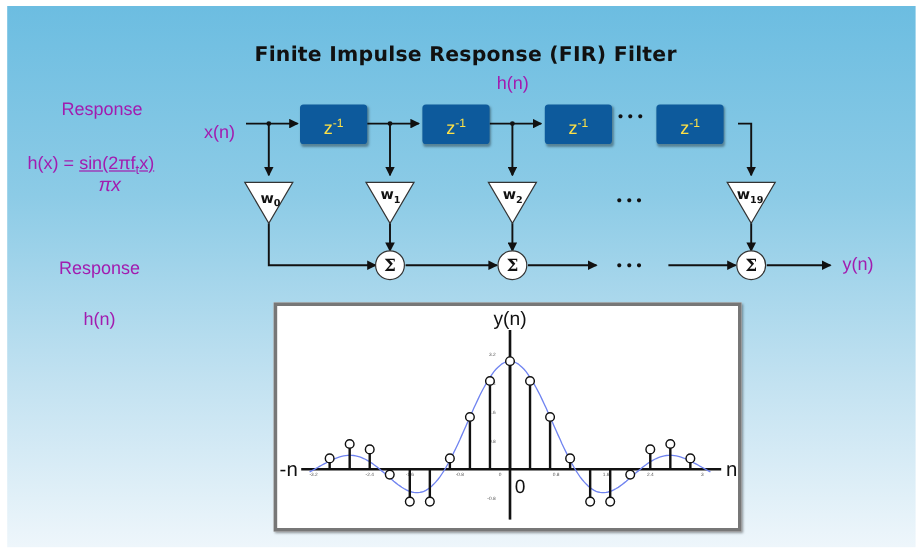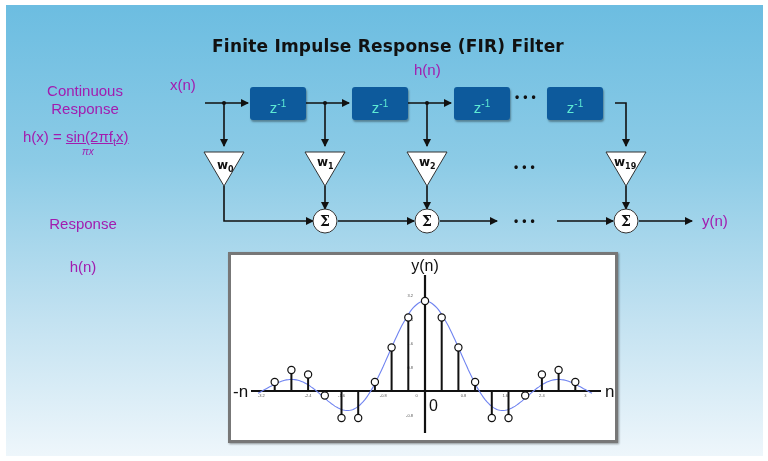--- a/index.html
+++ b/index.html
@@ -4,42 +4,41 @@
 <style>
   html, body { margin:0; padding:0; background:#ffffff; }
   body { width:768px; height:461px; position:relative; overflow:hidden; font-family:"Liberation Sans", sans-serif; }
   #panel { position:absolute; left:6px; top:5px; width:757px; height:451px;
     background:linear-gradient(to bottom, #6cbde1 0%, #8ccbe6 35%, #c3e2f1 70%, #eef6fb 100%); }
   .title { position:absolute; left:4px; width:768px; top:36px; text-align:center;
     font-family:"DejaVu Sans", sans-serif; font-weight:bold; font-size:17px; color:#111; letter-spacing:0.2px; }
   .lbl { position:absolute; font-size:15px; color:#a21caf; white-space:nowrap; }
   .center { text-align:center; }
   .zbox { position:absolute; width:56px; height:33px; background:#0d5a9c; border-radius:3px;
-    box-shadow:1px 2px 2px rgba(0,0,0,0.35); color:#5eead4; font-size:15px; text-align:center; line-height:33px; }
+    box-shadow:1px 2px 2px rgba(0,0,0,0.35); color:#fde047; font-size:15px; text-align:center; line-height:33px; }
   .zbox sup { font-size:10px; }
   svg { position:absolute; left:0; top:0; }
   #chart-frame { position:absolute; left:228px; top:252px; width:384px; height:185px; background:#fff;
     border:3px solid #777; box-shadow:1px 1px 2px rgba(0,0,0,0.4); }
   .dots { position:absolute; font-size:20px; font-weight:bold; letter-spacing:4px; color:#111; }
 </style>
 </head>
 <body>
 
 <div id="panel"></div>
 
 <div class="title">Finite Impulse Response (FIR) Filter</div>
 
 <div class="lbl center" style="left:30px; top:82px; width:110px;">
-  <div>Continuous</div>
   <div style="margin-top:1px;">Response</div>
 </div>
 <div class="lbl" style="left:23px; top:128px;">
   <span>h(x) = </span><span style="text-decoration:underline;"><span>sin(2πf</span><sub style="font-size:11px;">t</sub><span>x)</span></span>
 </div>
-<div class="lbl" style="left:82px; top:146px; font-size:10px;font-style:italic;">πx</div>
+<div class="lbl" style="left:82px; top:146px; font-size:16px;font-style:italic;">πx</div>
 <div class="lbl center" style="left:28px; top:214px; width:110px;">
   <div style="margin-top:1px;">Response</div>
 </div>
 <div class="lbl center" style="left:28px; top:258px; width:110px;">h(n)</div>
 
 <svg width="768" height="461">
   <defs>
     <marker id="ah" markerWidth="8" markerHeight="8" refX="7" refY="4" orient="auto" markerUnits="userSpaceOnUse">
       <path d="M0,0 L8,4 L0,8 z" fill="#111"></path>
     </marker>
@@ -96,21 +95,21 @@
     <text x="419" y="166" font-size="12"><tspan>w</tspan><tspan font-size="8" dy="3">2</tspan></text>
     <text x="614" y="166" font-size="12"><tspan>w</tspan><tspan font-size="8" dy="3">19</tspan></text>
   </g>
 </svg>
 
 <div class="zbox" style="left:250px; top:87px;"><span>z</span><sup>-1</sup></div>
 <div class="zbox" style="left:352px; top:87px;"><span>z</span><sup>-1</sup></div>
 <div class="zbox" style="left:454px; top:87px;"><span>z</span><sup>-1</sup></div>
 <div class="zbox" style="left:547px; top:87px;"><span>z</span><sup>-1</sup></div>
 
-<div class="lbl" style="left:170px; top:76px;">x(n)</div>
+<div class="lbl" style="left:170px; top:102px;">x(n)</div>
 <div class="lbl" style="left:414px; top:61px;">h(n)</div>
 <div class="lbl" style="left:702px; top:212px;">y(n)</div>
 
 <div class="dots" style="left:515px; top:90px; font-size:12px;">•••</div>
 <div class="dots" style="left:514px; top:160px; font-size:12px;">•••</div>
 <div class="dots" style="left:514px; top:214px; font-size:12px;">•••</div>
 
 <div id="chart-frame">
   <svg id="chart-svg" width="384" height="185">
     <g id="chart-axes">

